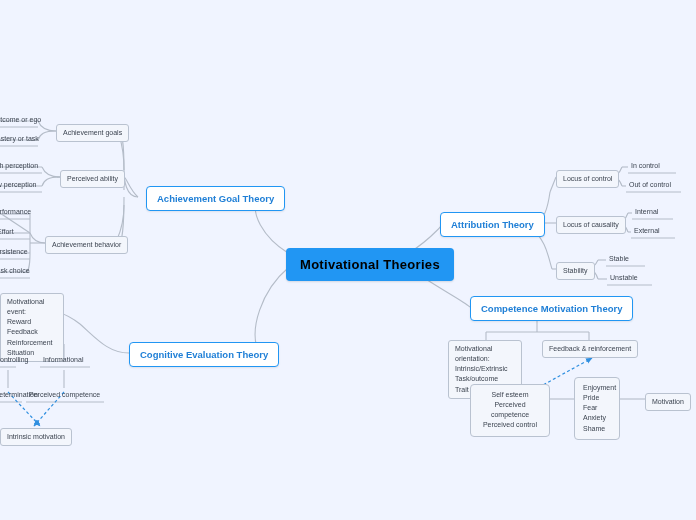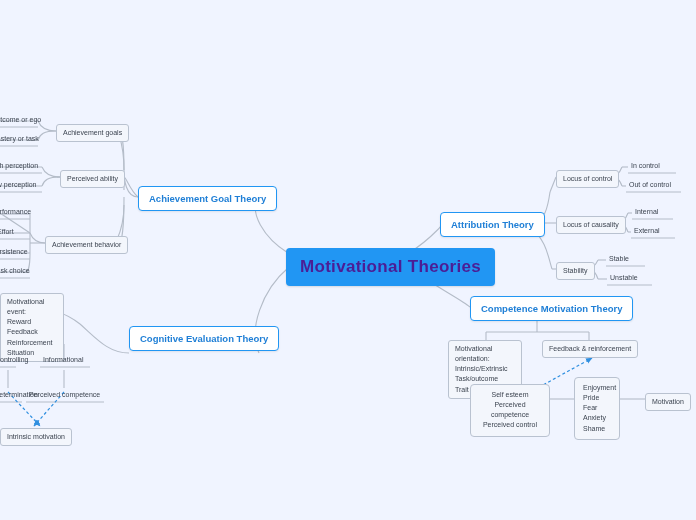--- a/index.html
+++ b/index.html
@@ -11,23 +11,23 @@
     position:relative;
   }
   #canvas{position:absolute;left:0;top:0;width:696px;height:520px;}
   svg.links{position:absolute;left:0;top:0;width:696px;height:520px;pointer-events:none;}
 
   .node{position:absolute;box-sizing:border-box;}
 
   
   .root{
     background:#2196f3;
-    color:#4c1d95;
+    color:#000000;
     font-weight:bold;
-    font-size:17px;
+    font-size:13px;
     border-radius:4px;
     padding:9px 14px;
     letter-spacing:.3px;
     white-space:nowrap;
     box-shadow:0 1px 2px rgba(0,0,0,.12);
   }
   
   .theory{
     background:#ffffff;
     border:1.5px solid #2196f3;
@@ -178,22 +178,22 @@
       <path d="M8,392 L40,426"></path>
       <path d="M64,392 L34,426"></path>
       <path d="M478,378 L492,392"></path>
       <path d="M500,392 L486,378"></path>
       <path d="M534,390 L592,358"></path>
     </g>
   </svg>
 
   <div class="node root" style="left:286px;top:248px;">Motivational Theories</div>
 
-  <div class="node theory" style="left:138px;top:186px;">Achievement Goal Theory</div>
-  <div class="node theory" style="left:129px;top:326px;">Cognitive Evaluation Theory</div>
+  <div class="node theory" style="left:146px;top:186px;">Achievement Goal Theory</div>
+  <div class="node theory" style="left:129px;top:342px;">Cognitive Evaluation Theory</div>
   <div class="node theory" style="left:440px;top:212px;text-align:right;">Attribution Theory</div>
   <div class="node theory" style="left:470px;top:296px;">Competence Motivation Theory</div>
 
   <div class="node boxed" style="left:56px;top:124px;">Achievement goals</div>
   <div class="node boxed" style="left:60px;top:170px;">Perceived ability</div>
   <div class="node boxed" style="left:45px;top:236px;">Achievement behavior</div>
 
   <div class="node leaf" style="left:-12px;top:115px;">Outcome or ego</div>
   <div class="node leaf" style="left:-12px;top:134px;">Mastery or task</div>
   <div class="node leaf" style="left:-14px;top:161px;">High perception</div>

